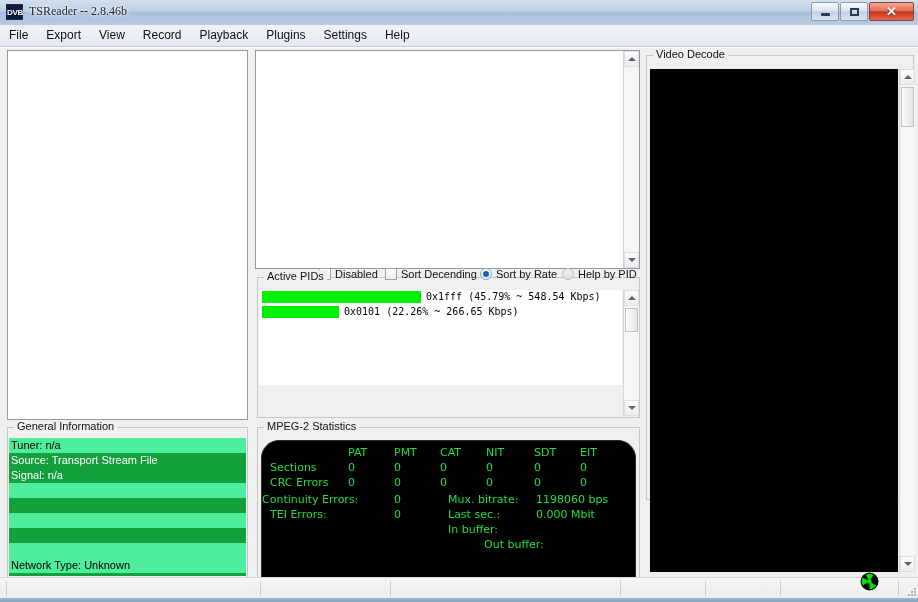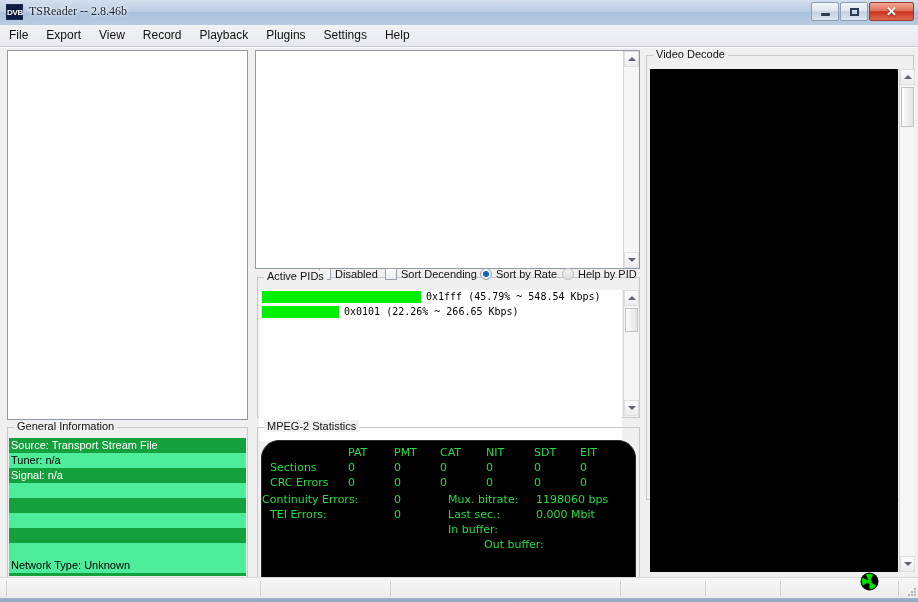--- a/index.html
+++ b/index.html
@@ -321,21 +321,21 @@
       </div>
       <div class="opt" style="left:223px; top:-2px;">
         <span class="rad on"></span>
         <span>Sort by Rate</span>
       </div>
       <div class="opt" style="left:305px; top:-2px;">
         <span class="rad off"></span>
         <span>Help by PID</span>
       </div>
 
-      <div id="pid-list" style="left:2px; top:20px; width:363px; height:151px;">
+      <div id="pid-list" style="left:2px; top:20px; width:363px; height:95px;">
 
         <div class="pid-row">
           <div class="pid-bar" id="bar0" style="width: 159px; background: rgb(0, 240, 0);"></div>
           <div class="pid-label" id="lbl0" style="left: 167px;">0x1fff (45.79% ~ 548.54 Kbps)</div>
         </div>
         <div class="pid-row">
           <div class="pid-bar" id="bar2" style="width: 77px; background: rgb(0, 240, 0);"></div>
           <div class="pid-label" id="lbl2" style="left: 85px;">0x0101 (22.26% ~ 266.65 Kbps)</div>
         </div>
       </div>
@@ -349,22 +349,22 @@
         <div class="sb-arrow down">
             <div class="tri-down"></div>
           </div>
       </div>
     </div>
 
     <div class="groupbox" style="left:7px; top:372px; width:241px; height:178px;">
       <div class="gb-frame"></div>
       <div class="gb-title">General Information</div>
       <div id="geninfo-list" style="left:2px; top:18px; width:237px; height:138px;">
+        <div class="gi-row gi-light">Tuner: n/a</div>
         <div class="gi-row gi-dark">Source: Transport Stream File</div>
-        <div class="gi-row gi-light">Tuner: n/a</div>
         <div class="gi-row gi-dark">Signal: n/a</div>
         <div class="gi-row gi-light"></div>
         <div class="gi-row gi-dark"></div>
         <div class="gi-row gi-light"></div>
         <div class="gi-row gi-dark"></div>
         <div class="gi-row gi-light"></div>
         <div class="gi-row gi-light">Network Type: Unknown</div>
         <div class="gi-row gi-dark">Run Time: 000:00:25</div>
       </div>
     </div>

